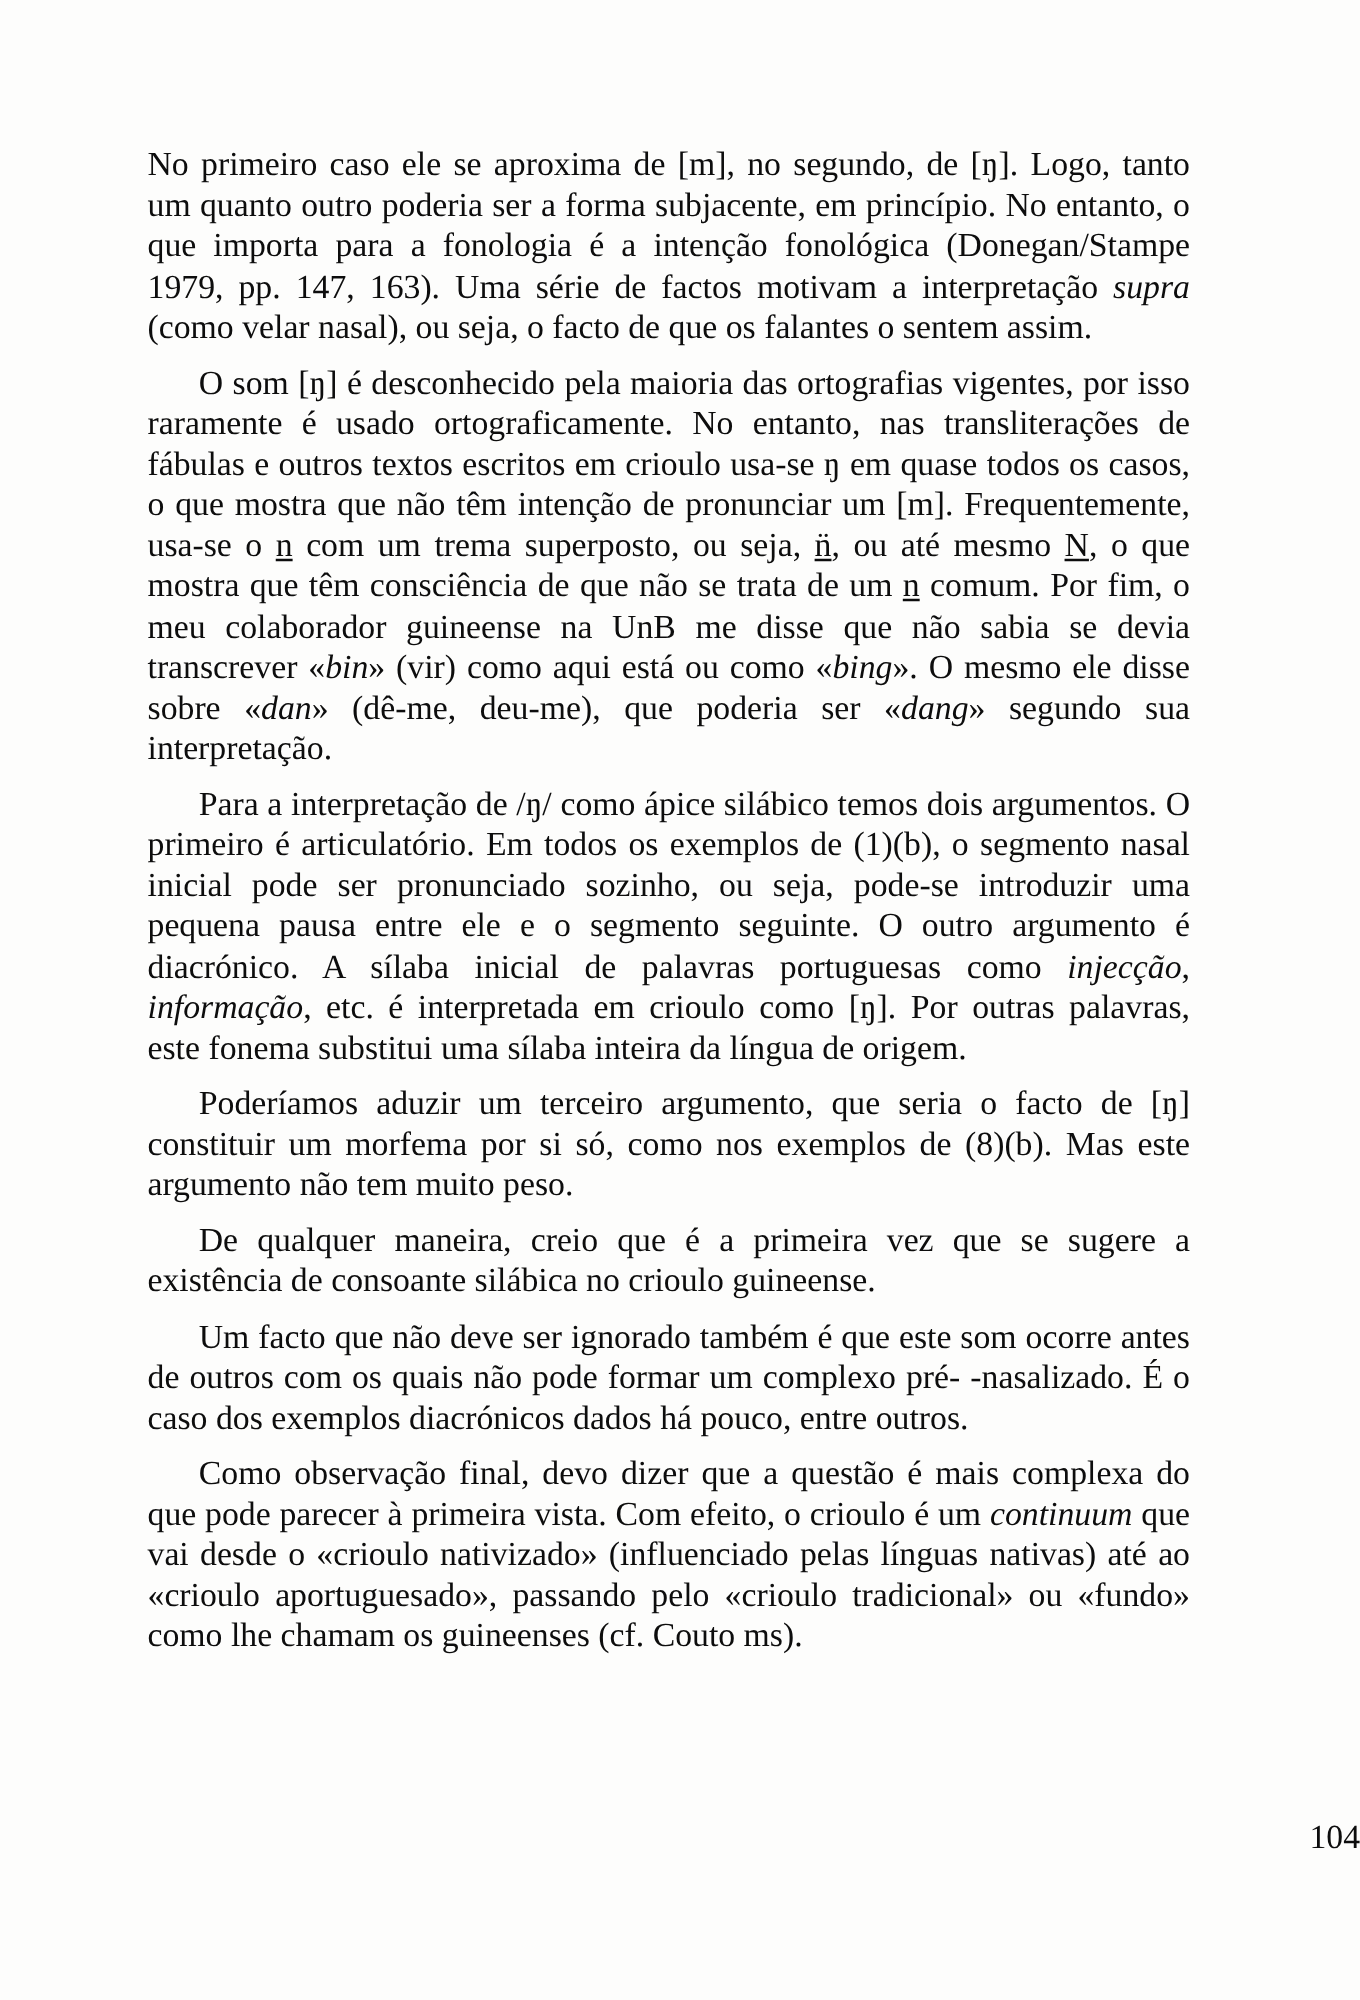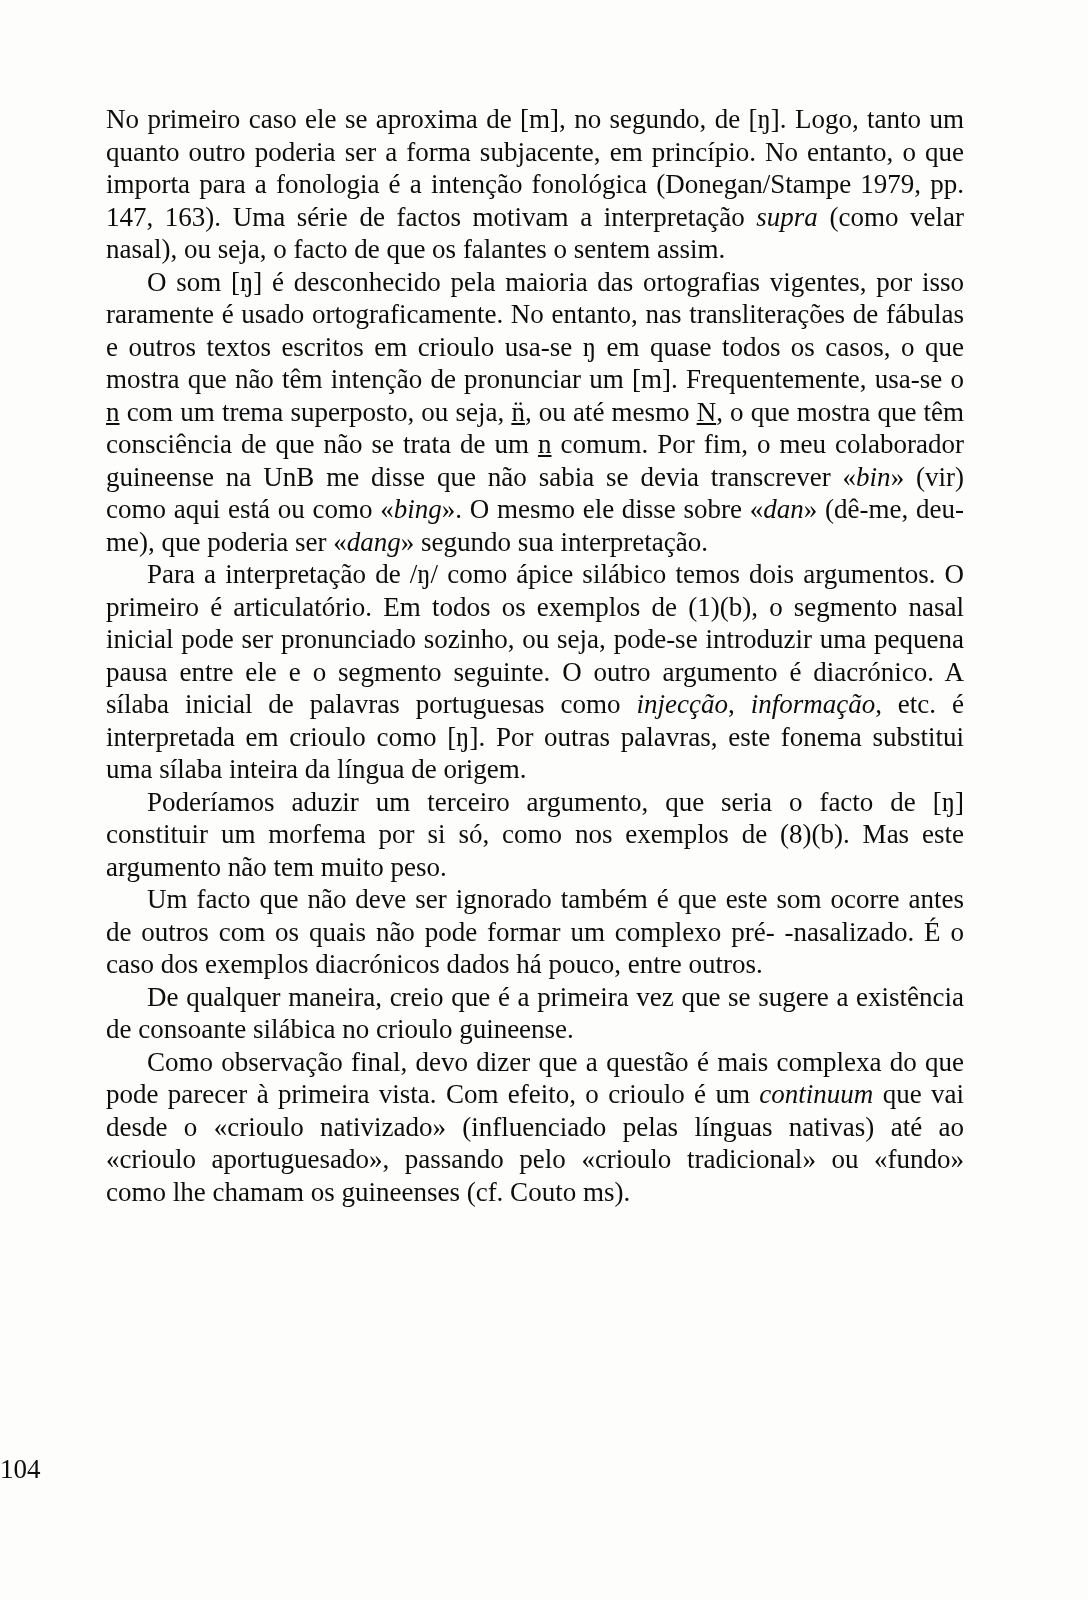--- a/index.html
+++ b/index.html
@@ -19,49 +19,49 @@
   .text-block {
     position: absolute;
     left: 106px;
     top: 103px;
     width: 858px;
     font-size: 27px;
     line-height: 32.5px;
     text-align: justify;
   }
   .para {
-    margin: 0;
+    margin: 12px;
     padding: 0;
   }
   .para.indent {
     text-indent: 41px;
   }
   .it {
     font-style: italic;
   }
   .ul {
     text-decoration: underline;
   }
   .page-number {
     position: absolute;
     top: 1453px;
     left: 0;
     width: 100%;
-    text-align: left;
+    text-align: right;
     font-size: 27px;
     line-height: 32px;
   }
 </style>
 </head>
 <body>
 
 <div class="page">
   <div class="text-block" id="body-text">
       <p class="para"><span>No primeiro caso ele se aproxima de [m], no segundo, de [ŋ]. Logo, tanto um quanto outro poderia ser a forma subjacente, em princípio. No entanto, o que importa para a fonologia é a intenção fonológica (Donegan/Stampe 1979, pp. 147, 163). Uma série de factos motivam a interpretação </span><span class="it">supra</span><span> (como velar nasal), ou seja, o facto de que os falantes o sentem assim.</span></p>
       <p class="para indent"><span>O som [ŋ] é desconhecido pela maioria das ortografias vigentes, por isso raramente é usado ortograficamente. No entanto, nas transliterações de fábulas e outros textos escritos em crioulo usa-se ŋ em quase todos os casos, o que mostra que não têm intenção de pronunciar um [m]. Frequentemente, usa-se o </span><span class="ul">n</span><span> com um trema superposto, ou seja, </span><span class="ul">n̈</span><span>, ou até mesmo </span><span class="ul">N</span><span>, o que mostra que têm consciência de que não se trata de um </span><span class="ul">n</span><span> comum. Por fim, o meu colaborador guineense na UnB me disse que não sabia se devia transcrever «</span><span class="it">bin</span><span>» (vir) como aqui está ou como «</span><span class="it">bing</span><span>». O mesmo ele disse sobre «</span><span class="it">dan</span><span>» (dê-me, deu-me), que poderia ser «</span><span class="it">dang</span><span>» segundo sua interpretação.</span></p>
       <p class="para indent"><span>Para a interpretação de /ŋ/ como ápice silábico temos dois argumentos. O primeiro é articulatório. Em todos os exemplos de (1)(b), o segmento nasal inicial pode ser pronunciado sozinho, ou seja, pode-se introduzir uma pequena pausa entre ele e o segmento seguinte. O outro argumento é diacrónico. A sílaba inicial de palavras portuguesas como </span><span class="it">injecção</span><span>, </span><span class="it">informação</span><span>, etc. é interpretada em crioulo como [ŋ]. Por outras palavras, este fonema substitui uma sílaba inteira da língua de origem.</span></p>
       <p class="para indent"><span>Poderíamos aduzir um terceiro argumento, que seria o facto de [ŋ] constituir um morfema por si só, como nos exemplos de (8)(b). Mas este argumento não tem muito peso.</span></p>
+      <p class="para indent"><span>De qualquer maneira, creio que é a primeira vez que se sugere a existência de consoante silábica no crioulo guineense.</span></p>
       <p class="para indent"><span>Um facto que não deve ser ignorado também é que este som ocorre antes de outros com os quais não pode formar um complexo pré- -nasalizado. É o caso dos exemplos diacrónicos dados há pouco, entre outros.</span></p>
-      <p class="para indent"><span>De qualquer maneira, creio que é a primeira vez que se sugere a existência de consoante silábica no crioulo guineense.</span></p>
       <p class="para indent"><span>Como observação final, devo dizer que a questão é mais complexa do que pode parecer à primeira vista. Com efeito, o crioulo é um </span><span class="it">continuum</span><span> que vai desde o «crioulo nativizado» (influenciado pelas línguas nativas) até ao «crioulo aportuguesado», passando pelo «crioulo tradicional» ou «fundo» como lhe chamam os guineenses (cf. Couto ms).</span></p>
     </div>
   <div class="page-number">104</div>
 </div>
 
 </body></html>

